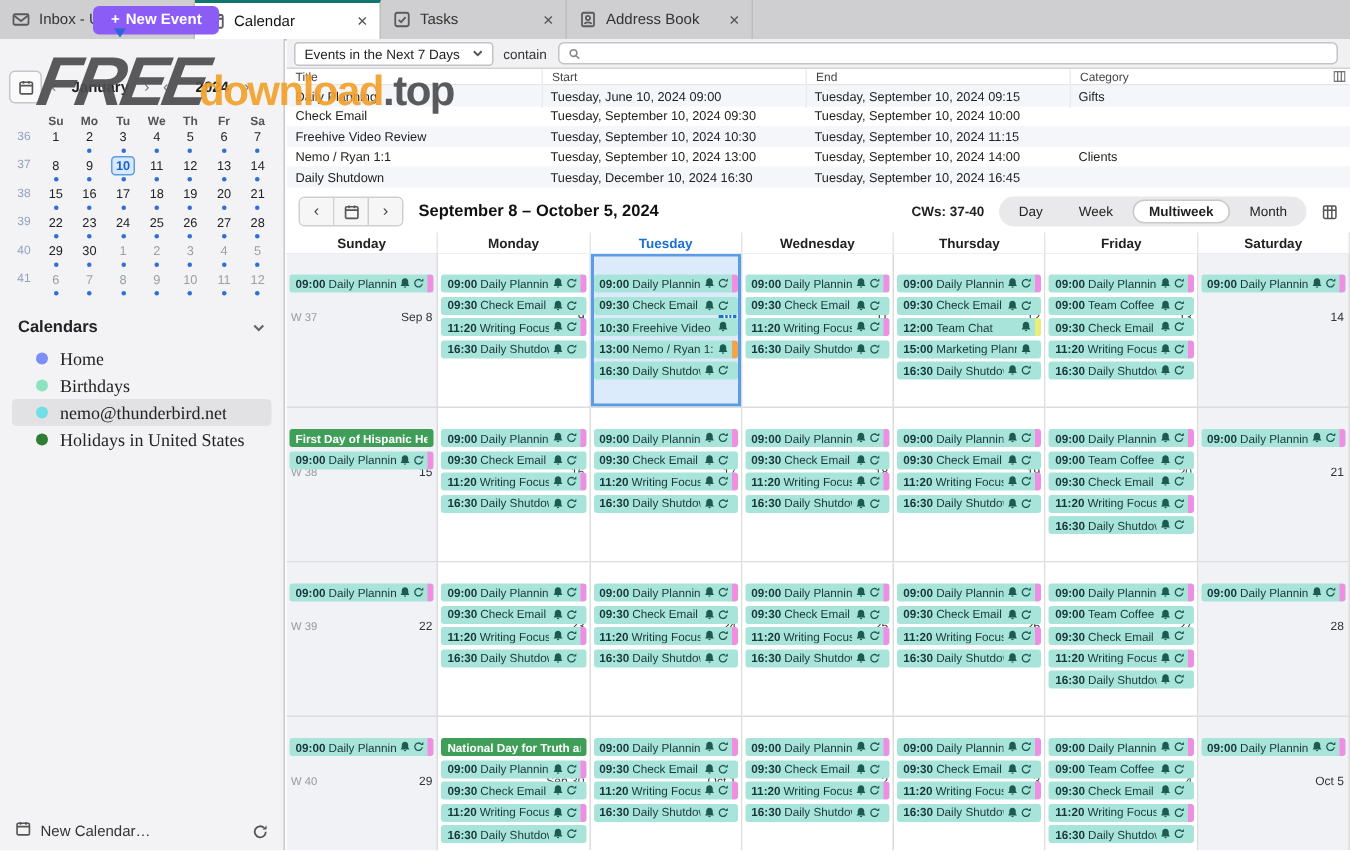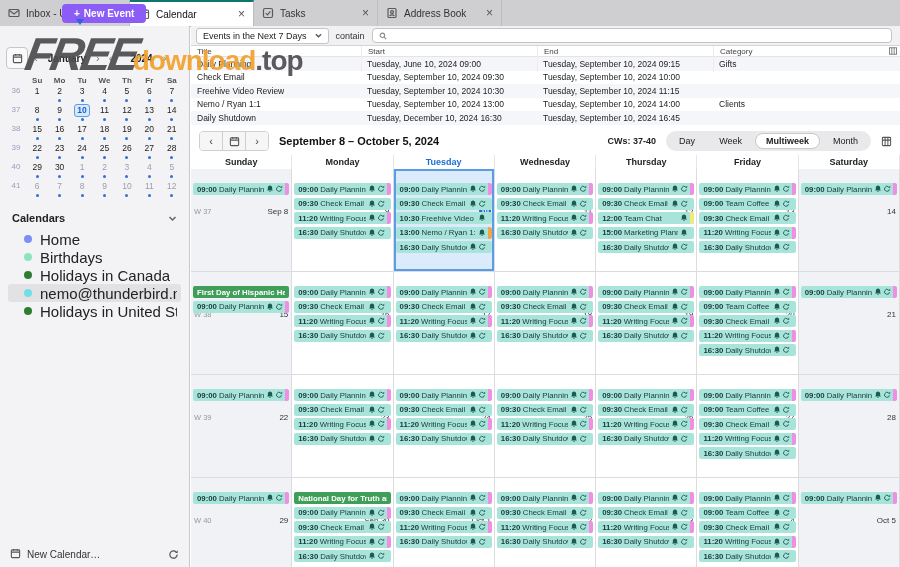--- a/index.html
+++ b/index.html
@@ -38,21 +38,21 @@
   .mc-day .num{font-size:8.5px;color:#222;line-height:11px;padding:0 2px;border:1px solid transparent;}
   .mc-day.muted .num{color:#9aa0a8;}
   .mc-day.selected .num{background:#d8e9fb;border:1px solid #5b9ce6;border-radius:3px;color:#1b5fd3;font-weight:bold;}
   .mdot{width:3px;height:3px;border-radius:50%;background:#2f6fd6;}
   .mdot.hidden{visibility:hidden;}
 
   .calendars{position:absolute;top:186px;left:0;right:0;}
   .cal-h{display:flex;align-items:center;padding:0 12px 6px 12px;font-size:11px;font-weight:bold;color:#222;}
   .cal-h .chev{margin-left:auto;color:#666;display:flex;}
   .cal-h svg{width:9px;height:9px;fill:none;stroke:#666;stroke-width:1.5;}
-  .cal-item{display:flex;align-items:center;gap:8px;margin:0 8px;padding:3px 4px 3px 16px;font-size:15px;color:#222;border-radius:3px;height:12px;}
+  .cal-item{display:flex;align-items:center;gap:8px;margin:0 8px;padding:3px 4px 3px 16px;font-size:12px;color:#222;border-radius:3px;height:12px;font-family:Liberation Serif, serif;}
   .cal-item.selected{background:#e2e2e4;}
   .cdot{width:8px;height:8px;border-radius:50%;flex:0 0 auto;}
   .clabel{white-space:nowrap;overflow:hidden;}
 
   .sb-bottom{position:absolute;bottom:6px;left:10px;right:10px;display:flex;align-items:center;gap:6px;font-size:10px;color:#333;}
   .sb-bottom .bicon svg{width:11px;height:11px;fill:none;stroke:#555;stroke-width:1.2;}
   .sb-bottom .sync{margin-left:auto;display:flex;}
   .sb-bottom .sync svg{width:11px;height:11px;fill:#555;}
 
   
@@ -403,24 +403,20 @@
       </div>
       <div>
           <div class="cal-item">
             <span class="cdot" style="background: rgb(123, 143, 247);"></span>
             <span class="clabel">Home</span>
           </div>
           <div class="cal-item">
             <span class="cdot" style="background: rgb(141, 227, 192);"></span>
             <span class="clabel">Birthdays</span>
           </div>
-          <div class="cal-item">
-            <span class="cdot" style="background: rgb(46, 125, 50);"></span>
-            <span class="clabel">Holidays in Canada</span>
-          </div>
           <div class="cal-item selected">
             <span class="cdot" style="background: rgb(112, 224, 230);"></span>
             <span class="clabel">nemo@thunderbird.net</span>
           </div>
           <div class="cal-item">
             <span class="cdot" style="background: rgb(46, 125, 50);"></span>
             <span class="clabel">Holidays in United States</span>
           </div>
         </div>
     </div>

